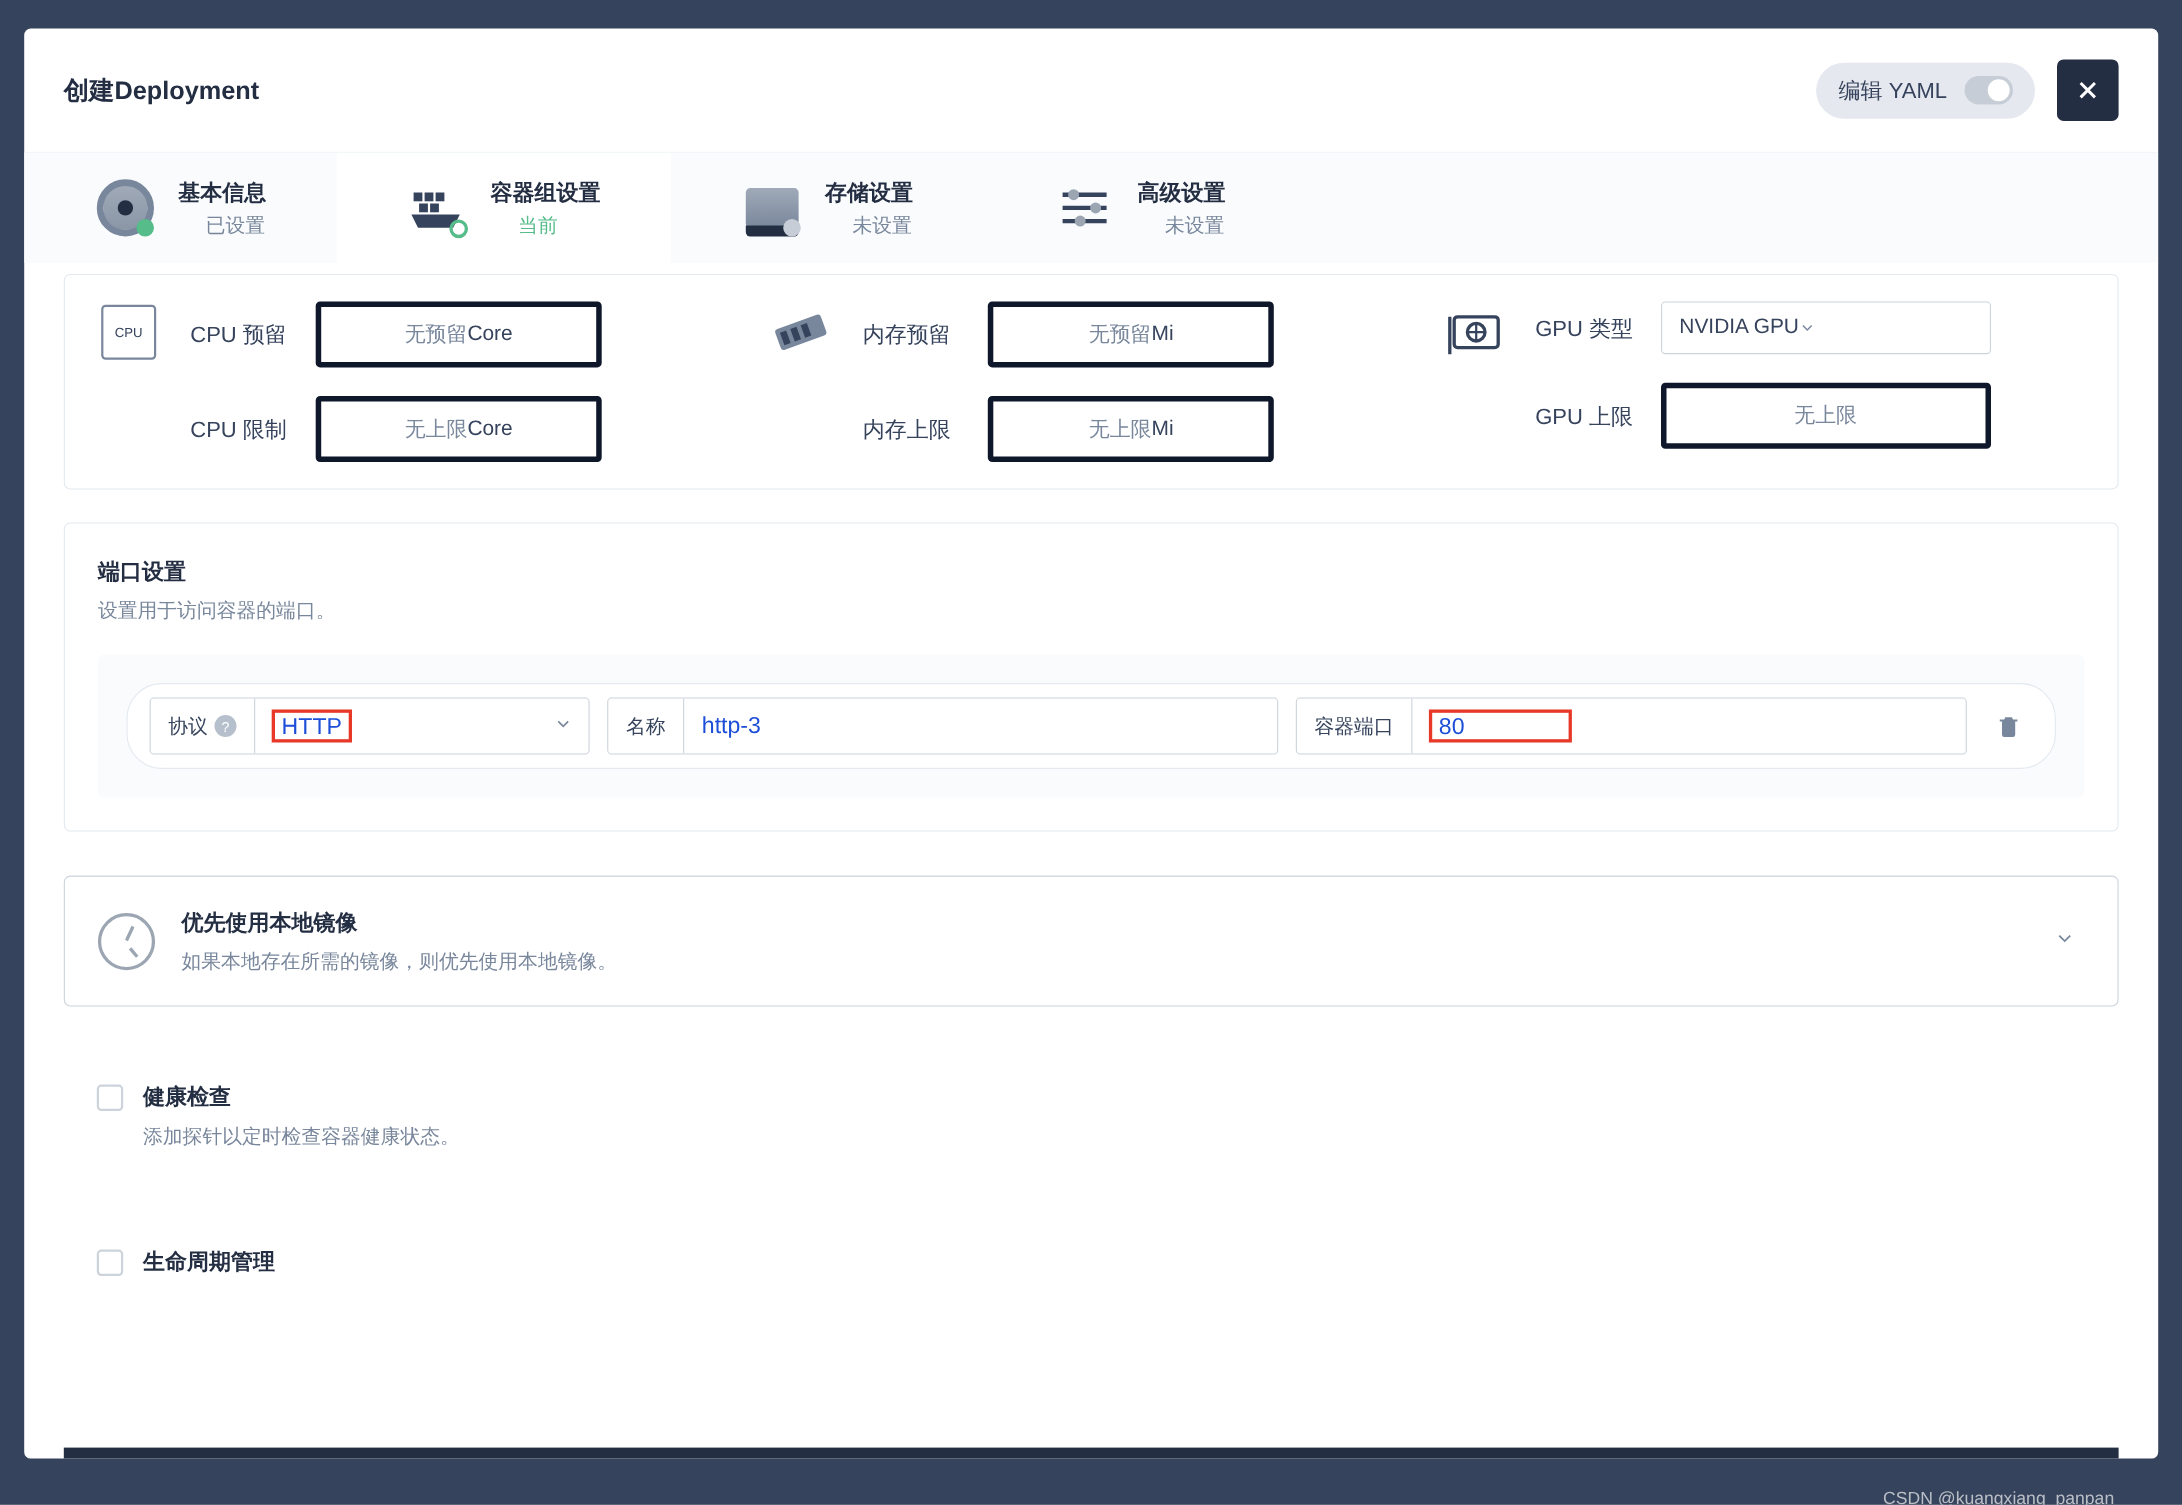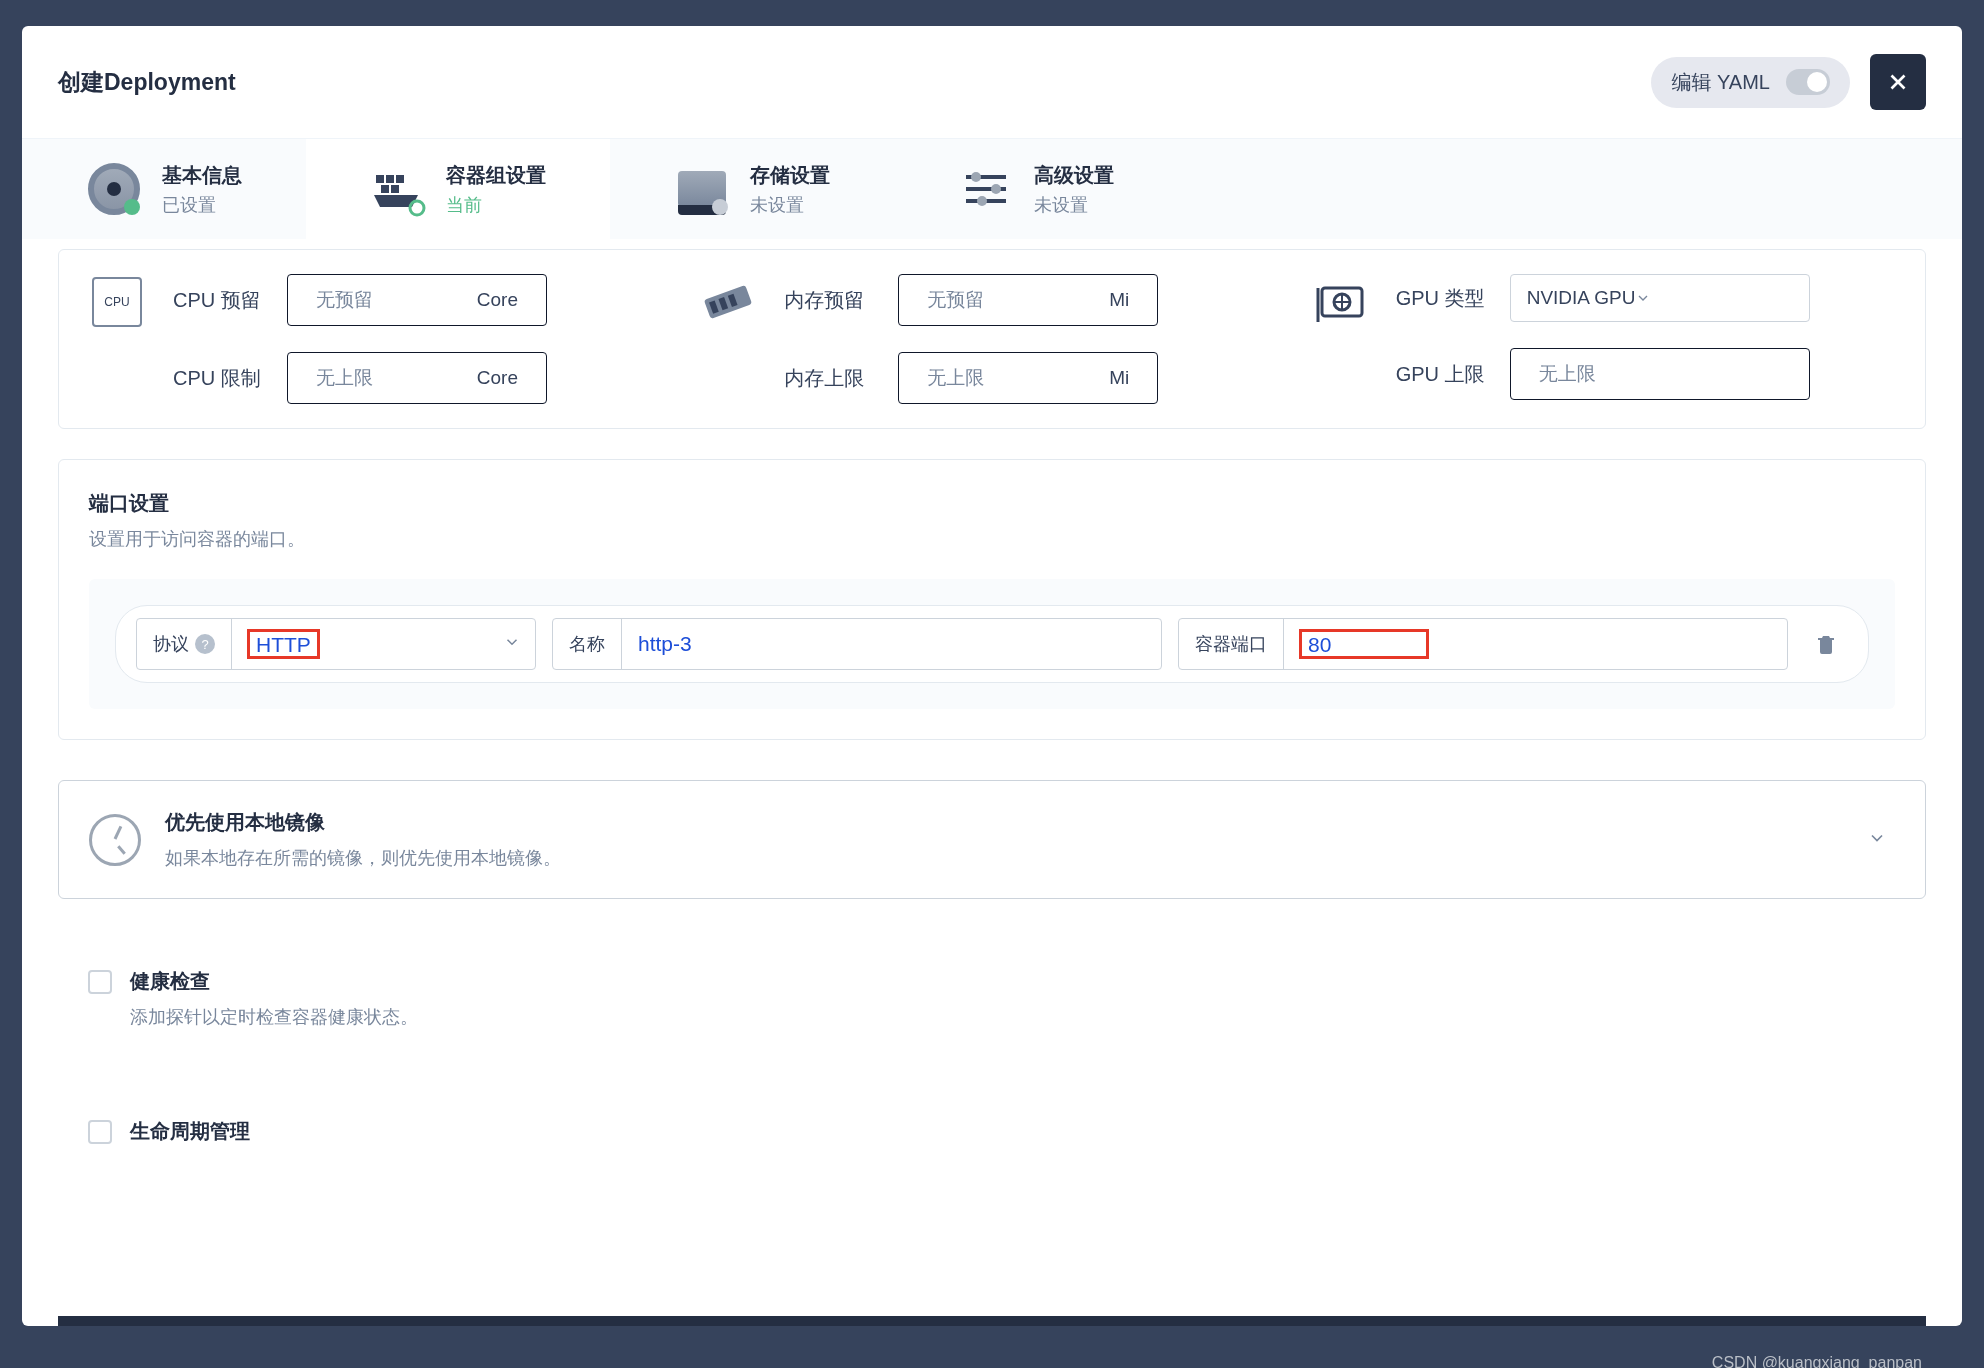--- a/index.html
+++ b/index.html
@@ -20,31 +20,31 @@
 .icon-badge { position: absolute; width: 16px; height: 16px; border-radius: 50%; bottom: 2px; right: 2px; }
 .badge-green { background: #55bc8a; }
 .tab-circle { width: 52px; height: 52px; border: 6px solid #79879c; border-radius: 50%; background: linear-gradient(#a0aab8,#8a95a6); position: relative; }
 .tab-circle::after { content:''; width: 14px; height:14px; background:#242e42; border-radius:50%; position:absolute; top:50%; left:50%; transform:translate(-50%,-50%);}
 .ship-icon { width:52px; height:40px; }
 .disk-icon { width:48px; height:36px; background:linear-gradient(#a0aab8,#79879c); border-radius:4px; position:relative; }
 .disk-icon::after { content:''; position:absolute; bottom:-8px; left:0; right:0; height:10px; background:#242e42; border-radius:0 0 4px 4px;}
 .sliders-icon { width:48px; height:40px; }
 .tab-text { display: flex; flex-direction: column; }
 .tab-label { font-size: 20px; font-weight: 600; color: #242e42; }
-.tab-status { font-size: 18px; color: #79879c; margin-top: 4px; }
+.tab-status { font-size: 18px; color: #79879c; margin-top: 4px; margin-left: 25px; }
 .tab-status.green { color: #55bc8a; }
 .body { padding: 0 36px 20px; }
 .resource-card { background: #fff; border: 1px solid #e3e9ef; border-radius: 6px; padding: 24px 30px; margin-top: 10px; display: flex; gap: 28px; align-items: flex-start; }
 .res-icon { width: 56px; height: 56px; display: flex; align-items: center; justify-content: center; }
 .chip { width:50px; height:50px; border:2px solid #79879c; border-radius:4px; display:flex; align-items:center; justify-content:center; font-size:12px; color:#36435c; position:relative;}
 .chip::before,.chip::after{content:'';position:absolute;background:#79879c;}
 .res-rows { display:flex; flex-direction:column; gap:26px; flex:1;}
 .res-row { display:flex; align-items:center; gap:4px; }
 .res-label { font-size:20px; color:#36435c; width:110px; }
-.res-input { border:1px solid #0f172a; border-radius:4px; padding:12px 28px; font-size:19px; color:#79879c; display:flex; align-items:center; justify-content:space-between; width:260px; }
+.res-input { border:5px solid #0f172a; border-radius:4px; padding:12px 28px; font-size:19px; color:#79879c; display:flex; align-items:center; justify-content:center; width:260px; }
 .res-unit { color:#36435c; font-weight:500; }
 .res-select { border:1px solid #ccd3db; border-radius:4px; padding:12px 16px; font-size:19px; color:#36435c; display:flex; align-items:center; width:300px; }
 .ports-card { background:#fff; border:1px solid #e3e9ef; border-radius:6px; padding:30px; margin-top:30px; }
 .section-title { font-size:20px; font-weight:600; color:#242e42; }
 .section-sub { font-size:18px; color:#79879c; margin-top:10px; }
 .port-inner { background:#f9fbfd; border-radius:6px; padding:26px; margin-top:28px; }
 .port-row { background:#fff; border-radius:32px; padding:12px 20px; display:flex; gap:16px; align-items:center; border:1px solid #e3e9ef;}
 .port-field { border:1px solid #ccd3db; border-radius:4px; display:flex; align-items:center; height:52px; overflow:hidden; }
 .field-label { padding:0 16px; font-size:18px; color:#36435c; display:flex; align-items:center; gap:6px; }
 .help-q { width:20px; height:20px; border-radius:50%; background:#b6c0cd; color:#fff; font-size:13px; display:inline-flex; align-items:center; justify-content:center;}

